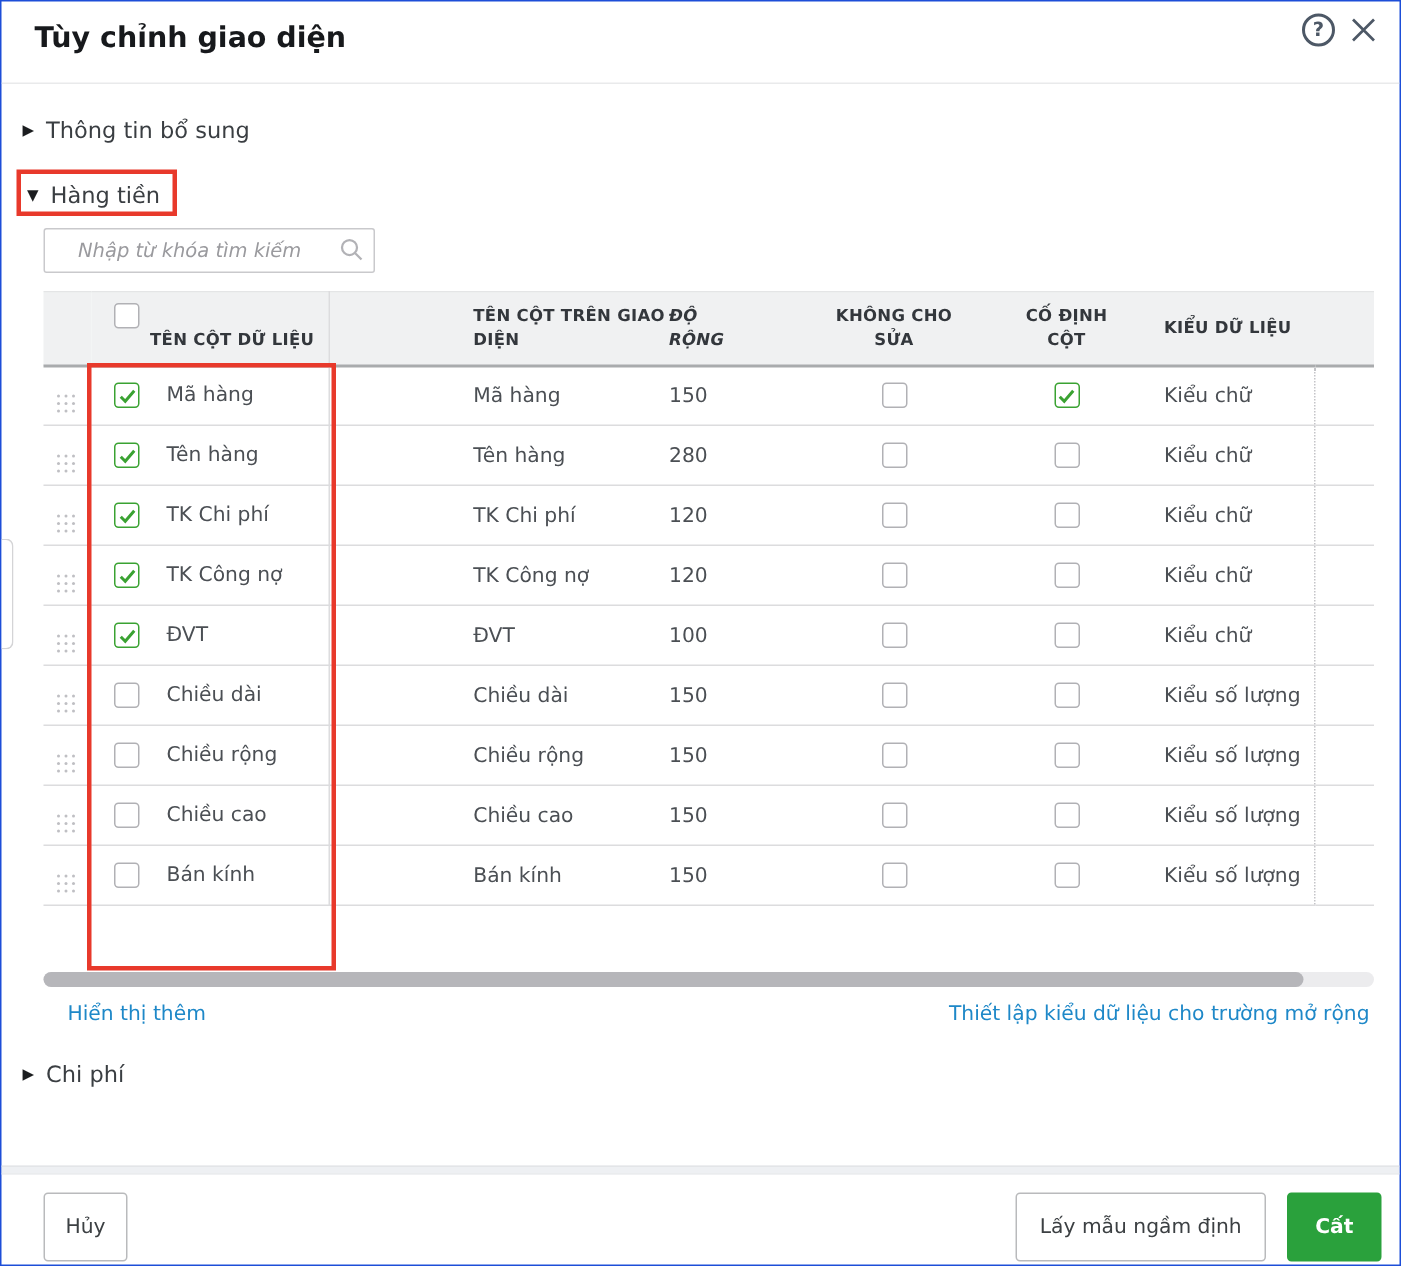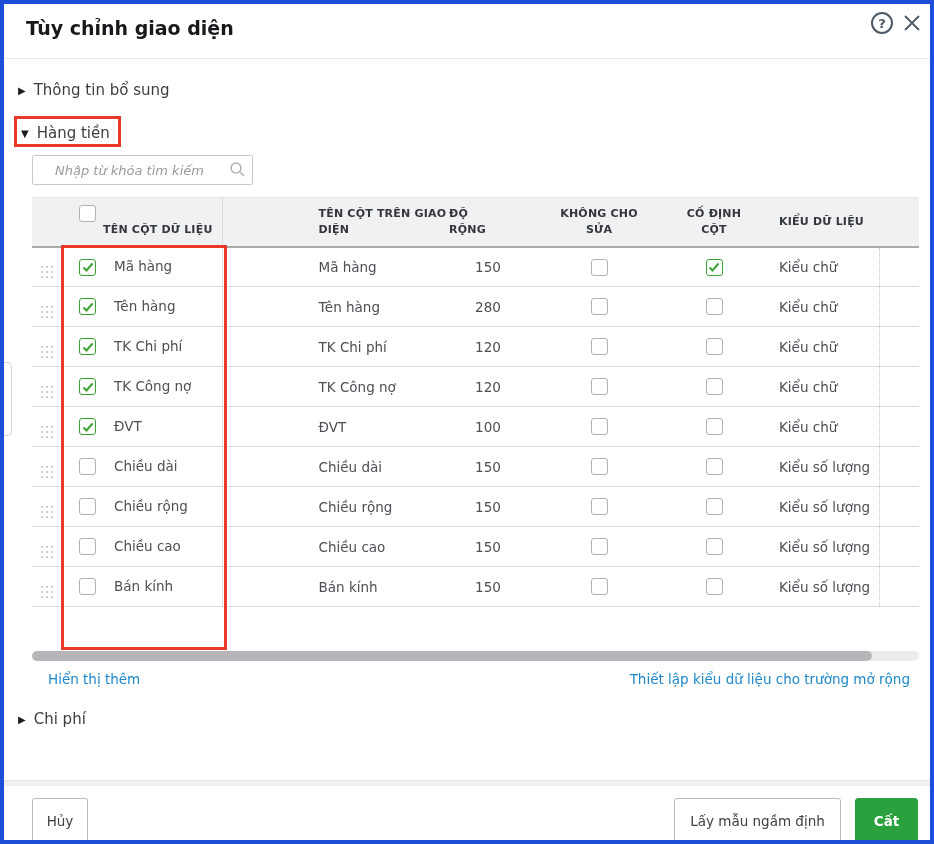--- a/index.html
+++ b/index.html
@@ -1,18 +1,18 @@
 <!DOCTYPE html>
 <html><head>
 <meta charset="utf-8">
 <style>
   * { box-sizing: border-box; margin: 0; padding: 0; }
   html,body { width:934px; height:844px; background:#fff; }
   body { font-family:"DejaVu Sans","Liberation Sans",sans-serif; position:relative; }
-  .dialog { position:absolute; inset:0; border:4px solid #1d4ed8; background:#fff; overflow:hidden; }
+  .dialog { position:absolute; inset:0; border:1px solid #1d4ed8; background:#fff; overflow:hidden; }
 
   .title { position:absolute; left:22px; top:13px; font-size:19px; font-weight:bold; color:#17191c; }
   .icon-help { position:absolute; left:867px; top:8px; width:22px; height:22px; border:2px solid #4d5866;
     border-radius:50%; color:#4d5866; font-size:13px; font-weight:bold; display:flex; align-items:center;
     justify-content:center; cursor:pointer; }
   .icon-close { position:absolute; left:897px; top:8px; width:22px; height:22px; cursor:pointer; }
   .title-divider { position:absolute; left:0; top:54px; width:100%; height:1px; background:#e9eaeb; }
 
   .section { position:absolute; left:14px; font-size:15px; color:#3a3e42; cursor:pointer; display:flex; align-items:center; gap:8px; }
   .section .arrow { font-size:10px; color:#1b1d1f; }
@@ -29,21 +29,21 @@
     font-family:inherit; font-size:13px; font-style:italic; color:#555; outline:none; }
   .search-wrap input::placeholder { color:#9a9a9e; font-style:italic; }
   .search-icon { position:absolute; right:7px; top:6px; }
 
   table.grid { position:absolute; left:28px; top:193px; width:887px; border-collapse:collapse; table-layout:fixed; }
   table.grid thead th { background:#f0f1f2; height:49px; border-top:1px solid #e4e5e6; border-bottom:2px solid #a9abad;
     font-size:11px; font-weight:bold; color:#33373c; letter-spacing:.2px; vertical-align:middle; text-align:left; line-height:1.45; }
   table.grid tbody td { height:40px; border-bottom:1px solid #dcdcde; font-size:13.5px; color:#4b4f54; vertical-align:middle; background:#fff; }
   th.h-name, td.c-name { border-right:1px solid #dcdcde; padding-left:15px; }
   th.h-disp, td.c-disp { padding-left:96px; }
-  th.h-w { text-align:left; } td.c-w { text-align:center; padding-right:12px; }
+  th.h-w { text-align:left;font-style:italic; } td.c-w { text-align:left; padding-right:12px; }
   th.h-center { text-align:center !important; } td.c-center { text-align:center; }
   th.h-type, td.c-type { padding-left:10px; }
   td.c-empty { border-left:1px dotted #c4c4c8; }
   th .wrapcell { display:inline-block; vertical-align:middle; }
   th.h-w .wrapcell { max-width:46px; } th.h-noedit .wrapcell { max-width:86px; } th.h-fixed .wrapcell { max-width:62px; }
 
   .cb { width:17px; height:17px; border:1px solid #b1b1b5; border-radius:3px; background:#fff;
     display:inline-flex; align-items:center; justify-content:center; vertical-align:middle; cursor:pointer; }
   .cb.on { border-color:#3aa232; }
   td.c-name .cb { margin-right:18px; }

